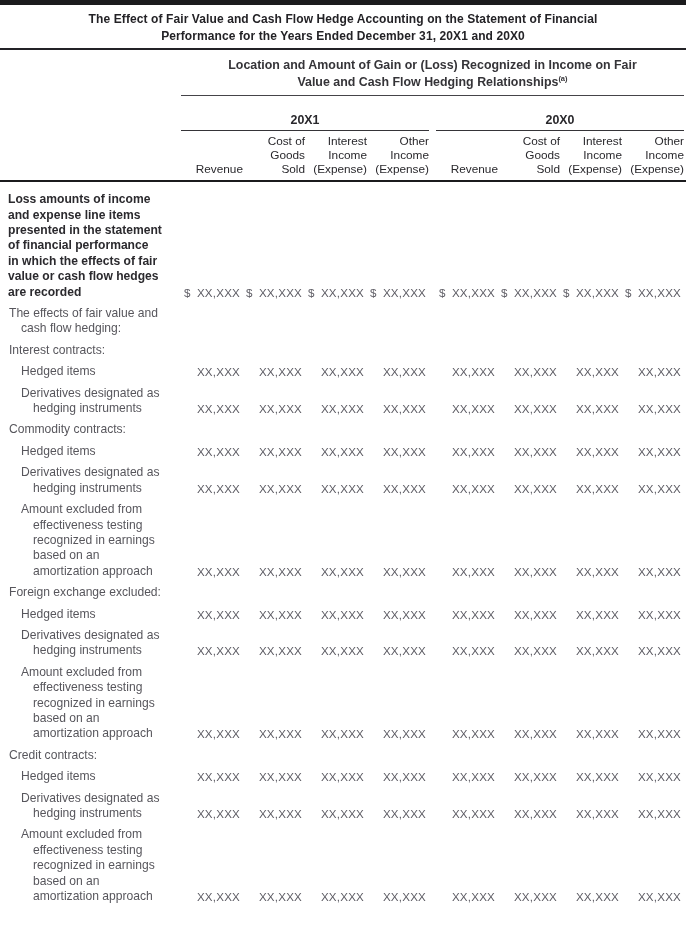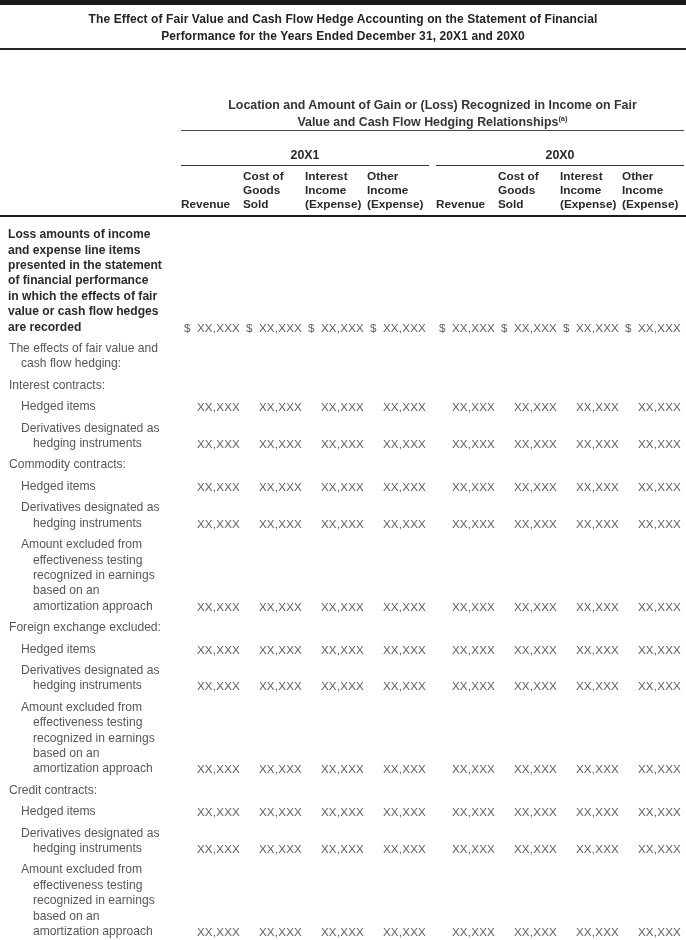--- a/index.html
+++ b/index.html
@@ -14,36 +14,35 @@
     font-size:12px; font-weight:bold; color:#232226; text-align:center;
     white-space:pre-line; line-height:16.5px; padding:6px 12px 4px; letter-spacing:0.1px;
   }
   .title-rule { height:2px; background:#232226; }
 
   .grid { display:grid; grid-template-columns:181px repeat(4,62px) 7px repeat(4,62px); }
 
   .spanner-row { margin-top:7px; }
   .spanner {
     grid-column:2 / 11; text-align:center; font-weight:bold; color:#353438;
-    font-size:12.4px; line-height:16.5px; 
+    font-size:12.4px; line-height:16.5px; padding-bottom:5px;
     border-bottom:1.5px solid #454449;
-    margin-top:40px;
   }
   .spanner .inner { white-space:pre-line; }
   sup.fn { font-size:7.5px; vertical-align:super; line-height:0; }
 
   .year {
     text-align:center; font-weight:bold; color:#29282c; font-size:12.4px;
     line-height:14px; padding:4px 0 3px; border-bottom:1.5px solid #353438;margin-top:13px;
   }
   .year-1 { grid-column:2 / 6; }
   .year-2 { grid-column:7 / 11; }
 
   .colhead {
-    text-align:left; font-weight:bold; font-size:11.8px; line-height:14.2px;
+    text-align:right; font-weight:normal; font-size:11.8px; line-height:14.2px;
     color:#29282c; white-space:pre-line; align-self:end; padding:3px 0 3px;
   }
 
   .thick-rule { height:2.6px; background:#1b1b1d; }
 
   #rows { padding-top:4px; }
   .row { margin-top:6px; }
   .row .label {
     grid-column:1; font-size:12.1px; line-height:15.4px; color:#57565c;
     white-space:pre-line;

